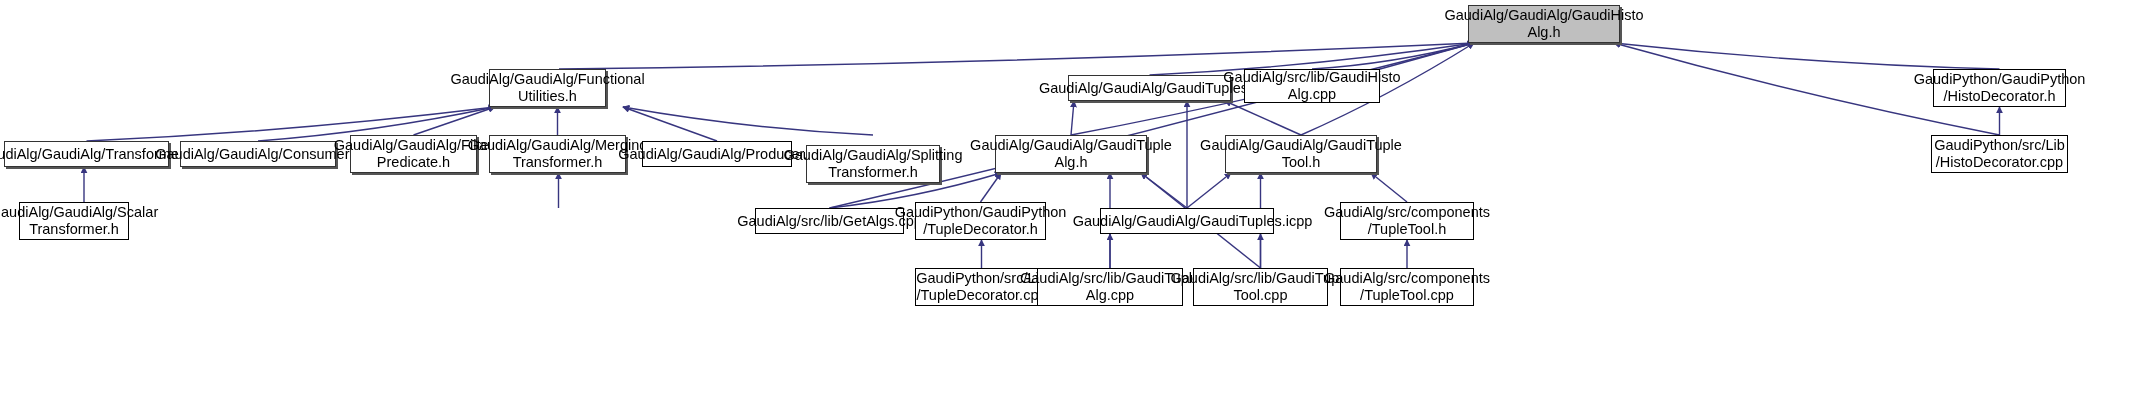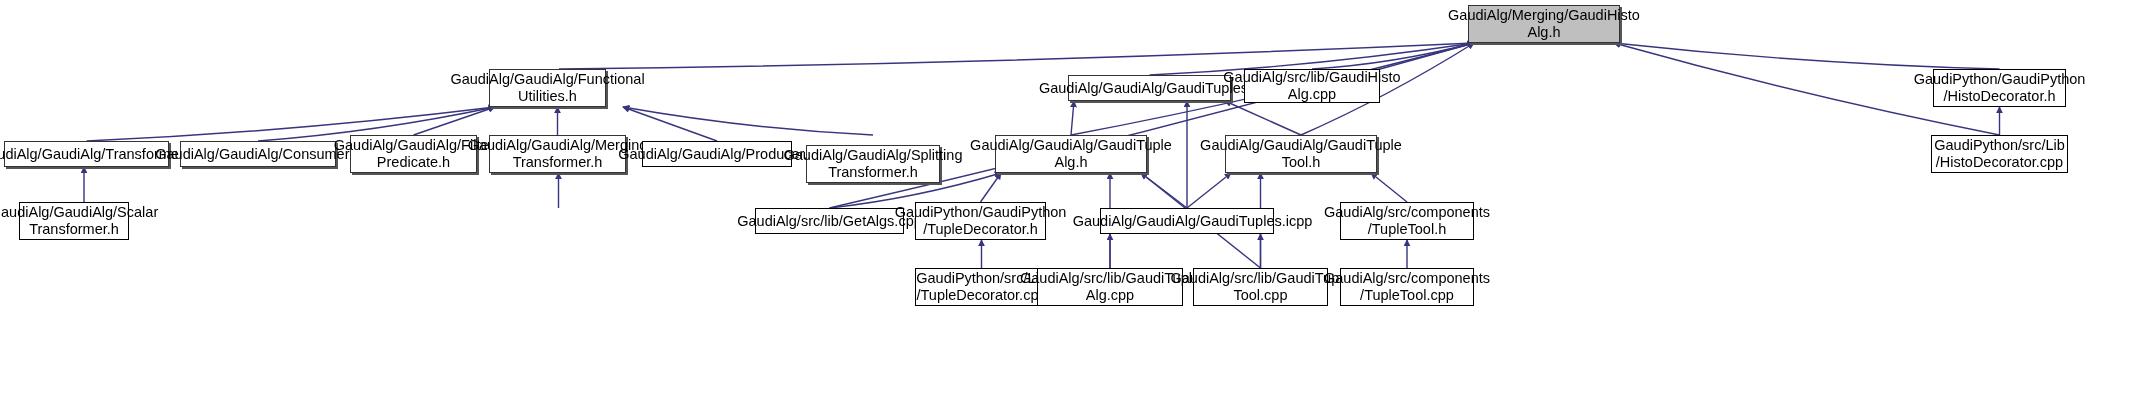--- a/index.html
+++ b/index.html
@@ -85,21 +85,21 @@
       <path d="M 829.5 208 Q 915.25 198.5 1001 173" fill="none" stroke="#37357f" stroke-width="1.4" marker-end="url(#arrow)"></path>
       <path d="M 1187 208 Q 1209 190.5 1231 173" fill="none" stroke="#37357f" stroke-width="1.4" marker-end="url(#arrow)"></path>
       <path d="M 1407 202 Q 1389 187.5 1371 173" fill="none" stroke="#37357f" stroke-width="1.4" marker-end="url(#arrow)"></path>
       <path d="M 1260.5 268 Q 1260.5 220.5 1260.5 173" fill="none" stroke="#37357f" stroke-width="1.4" marker-end="url(#arrow)"></path>
       <path d="M 981.5 268 Q 981.5 254 981.5 240" fill="none" stroke="#37357f" stroke-width="1.4" marker-end="url(#arrow)"></path>
       <path d="M 1110 268 Q 1110 251 1110 234" fill="none" stroke="#37357f" stroke-width="1.4" marker-end="url(#arrow)"></path>
       <path d="M 1260.5 268 Q 1260.5 251 1260.5 234" fill="none" stroke="#37357f" stroke-width="1.4" marker-end="url(#arrow)"></path>
       <path d="M 1407 268 Q 1407 254 1407 240" fill="none" stroke="#37357f" stroke-width="1.4" marker-end="url(#arrow)"></path>
       <path d="M 1999.5 135 Q 1999.5 121 1999.5 107" fill="none" stroke="#37357f" stroke-width="1.4" marker-end="url(#arrow)"></path>
     </svg>
-<div class="node root" style="left: 1468px; top: 5px; width: 152px; height: 38px;">GaudiAlg/Merging/GaudiHisto
+<div class="node root" style="left: 1468px; top: 5px; width: 152px; height: 38px;">GaudiAlg/GaudiAlg/GaudiHisto
 Alg.h</div>
     <div class="node thick" style="left: 489px; top: 69px; width: 117px; height: 38px;">GaudiAlg/GaudiAlg/Functional
 Utilities.h</div>
     <div class="node thick" style="left: 1068px; top: 75px; width: 163px; height: 26px;">GaudiAlg/GaudiAlg/GaudiTuples.h</div>
     <div class="node plain" style="left: 1244px; top: 69px; width: 136px; height: 34px;">GaudiAlg/src/lib/GaudiHisto
 Alg.cpp</div>
     <div class="node plain" style="left: 1933px; top: 69px; width: 133px; height: 38px;">GaudiPython/GaudiPython
 /HistoDecorator.h</div>
     <div class="node thick" style="left: 4px; top: 141px; width: 165px; height: 26px;">GaudiAlg/GaudiAlg/Transformer.h</div>
     <div class="node thick" style="left: 180px; top: 141px; width: 156px; height: 26px;">GaudiAlg/GaudiAlg/Consumer.h</div>

